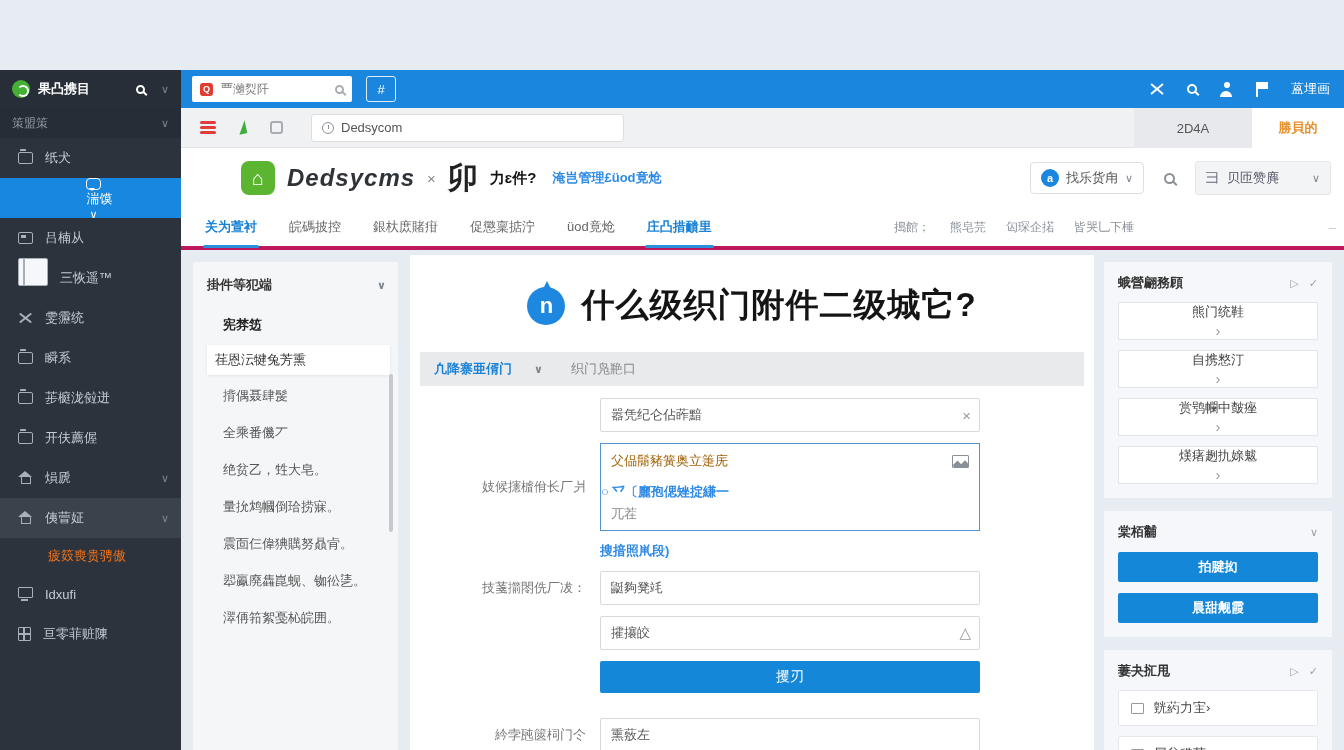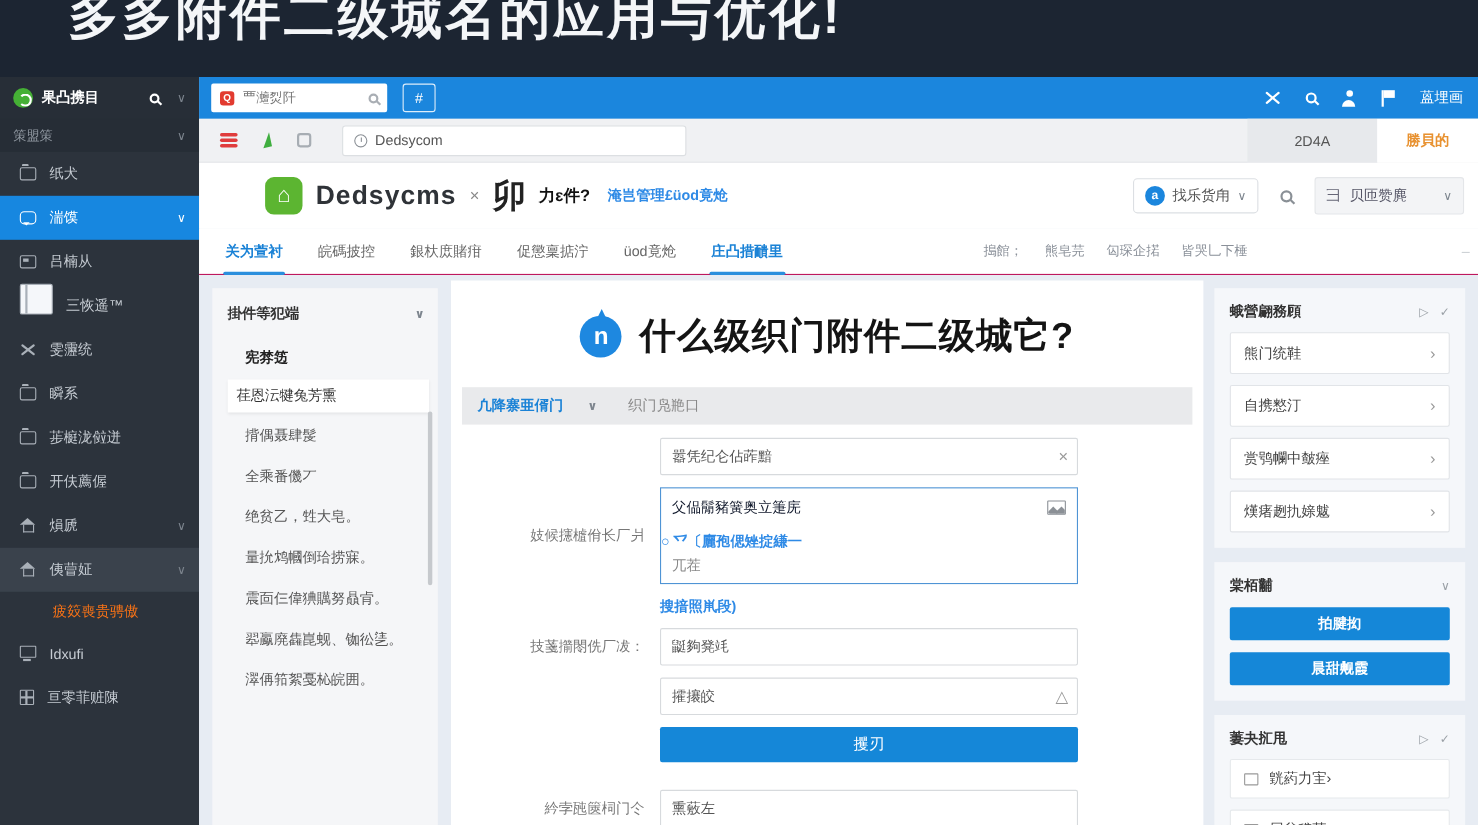--- a/index.html
+++ b/index.html
@@ -17,21 +17,21 @@
   .logo-dot::after{content:"";position:absolute;left:5px;top:5px;width:8px;height:8px;border-radius:50%;border:2px solid #fff;border-left-color:transparent;}
   .appside-head .t{font-size:13px;font-weight:bold;color:#fff;margin-left:8px;flex:1;}
   .mag{display:inline-block;width:9px;height:9px;border:2px solid currentColor;border-radius:50%;position:relative;}
   .mag::after{content:"";position:absolute;width:2px;height:5px;background:currentColor;right:-3px;bottom:-4px;transform:rotate(-45deg);}
   .appside-head .mag{color:#fff;margin-right:16px;}
   .chev{font-size:11px;color:#7d858e;}
   .side-section{height:30px;display:flex;align-items:center;padding:0 12px;font-size:12px;color:#8f97a0;background:#262d36;}
   .side-section span:first-child{flex:1;}
   .side-item{height:40px;display:flex;align-items:center;padding:0 12px 0 18px;font-size:13px;cursor:pointer;position:relative;}
   .side-item .lbl{margin-left:12px;flex:1;}
-  .side-item.active{background:#1787e0;color:#fff;}
+  .side-item.active{background:#1787e0;color:#fff;flex-direction:column;}
   .side-item.hilite{background:#3a424c;}
   .side-item.sub{padding-left:48px;font-size:13px;color:#f97316;height:36px;}
   
   .mi{display:inline-block;position:relative;width:15px;height:12px;border:1.5px solid #a9b0b8;border-radius:2px;flex:0 0 auto;}
   .active .mi{border-color:#fff;}
   .mi.folder::before{content:"";position:absolute;top:-4px;left:1px;width:6px;height:2px;background:#a9b0b8;border-radius:1px 1px 0 0;}
   .mi.chat{border-radius:4px;}
   .mi.chat::after{content:"";position:absolute;left:2px;bottom:-5px;border:3px solid transparent;border-top-color:#a9b0b8;}
   .active .mi.chat::after{border-top-color:#fff;}
   .mi.card::after{content:"";position:absolute;left:2px;top:2px;width:5px;height:3px;background:#a9b0b8;}
@@ -78,36 +78,36 @@
   .clockic{display:inline-block;width:12px;height:12px;border:1.5px solid #8b9096;border-radius:50%;position:relative;}
   .clockic::after{content:"";position:absolute;left:4.5px;top:2px;width:1.5px;height:4px;background:#8b9096;}
   .brow-tab .t{font-size:13px;color:#555;}
   .brow-right{position:absolute;right:0;top:0;height:40px;display:flex;align-items:stretch;}
   .zoom-chip{width:118px;background:#e7e9ec;display:flex;align-items:center;justify-content:center;font-size:13px;color:#555;}
   .link-chip{width:92px;background:#fff;display:flex;align-items:center;justify-content:center;font-size:13px;font-weight:bold;color:#e8912f;}
 
   
   .sitehead{position:absolute;left:181px;top:148px;width:1163px;height:60px;background:#fff;display:flex;align-items:center;padding-left:60px;gap:12px;}
   .cms-logo{width:34px;height:34px;background:#5cb531;border-radius:8px;color:#fff;font-size:20px;display:flex;align-items:center;justify-content:center;}
-  .brand{font-size:24px;font-weight:bold;color:#2f3338;letter-spacing:1px;}
+  .brand{font-size:24px;font-weight:bold;color:#2f3338;letter-spacing:1px;font-style:italic;}
   .times{font-size:15px;color:#888;}
   .stamp{font-size:30px;font-weight:bold;color:#222;}
   .sh-q{font-size:15px;font-weight:bold;color:#111;}
   .sh-sub{font-size:13px;color:#2e8ae6;font-weight:bold;margin-left:4px;}
   .sh-right{position:absolute;right:13px;top:0;height:60px;display:flex;align-items:center;gap:20px;}
   .helper-btn{height:32px;border:1px solid #dcdfe3;border-radius:4px;background:#fff;display:flex;align-items:center;gap:7px;padding:0 10px;}
   .helper-dot{width:18px;height:18px;border-radius:50%;background:#1b86dd;color:#fff;font-size:11px;font-weight:bold;display:flex;align-items:center;justify-content:center;}
   .helper-btn .t{font-size:13px;color:#555;}
   .sh-right .mag{color:#8a9096;width:11px;height:11px;}
   .lang-sel{width:136px;height:34px;background:#f3f4f6;border:1px solid #e4e6e9;border-radius:3px;display:flex;align-items:center;gap:8px;padding:0 10px;}
   .lang-sel .g{font-size:13px;color:#667;}
   .lang-sel .t{font-size:13px;color:#556;flex:1;}
 
   
-  .navrow{position:absolute;left:181px;top:208px;width:1163px;height:42px;background:#fff;border-bottom:1px solid #be185d;display:flex;align-items:center;padding-left:24px;gap:32px;}
+  .navrow{position:absolute;left:181px;top:208px;width:1163px;height:42px;background:#fff;border-bottom:4px solid #be185d;display:flex;align-items:center;padding-left:24px;gap:32px;}
   .nav-tab{font-size:13px;color:#666;position:relative;cursor:pointer;white-space:nowrap;}
   .nav-tab.active{color:#1a82d6;font-weight:bold;}
   .nav-tab.active::after{content:"";position:absolute;left:-2px;right:-2px;bottom:-12px;height:3px;background:#2b8fdd;border-radius:2px;}
   .nav-links{position:absolute;right:210px;display:flex;gap:20px;font-size:12px;color:#8a9099;}
   .nav-dash{position:absolute;right:8px;color:#c7ccd1;font-size:13px;}
 
   
   .content{position:absolute;left:181px;top:250px;width:1163px;height:500px;background:#e7ecf3;}
 
   
@@ -128,50 +128,47 @@
   .tabstrip{margin:24px 10px 0;height:34px;background:#e9eaec;display:flex;align-items:center;padding:0 14px;}
   .ts-active{font-size:13px;font-weight:bold;color:#1a82d6;display:flex;align-items:center;gap:22px;}
   .ts-inactive{font-size:13px;color:#888;margin-left:28px;}
   .frm{margin-top:12px;}
   .frow{display:flex;align-items:center;margin-bottom:11px;}
   .flabel{width:190px;padding-right:14px;text-align:right;font-size:13px;color:#777;flex:0 0 auto;white-space:nowrap;overflow:hidden;}
   .fwrap{width:380px;position:relative;}
   .fin{width:380px;height:34px;border:1px solid #d7dadd;border-radius:2px;background:#fff;font-size:13px;color:#555;padding:0 30px 0 10px;outline:none;}
   .fico{position:absolute;right:9px;top:0;height:34px;display:flex;align-items:center;color:#999;font-size:15px;}
   .upbox{width:380px;border:1px solid #4f94d5;background:#fff;}
-  .up-line{height:34px;display:flex;align-items:center;justify-content:space-between;padding:0 10px;font-size:13px;color:#0f172a;}
+  .up-line{height:34px;display:flex;align-items:center;justify-content:space-between;padding:0 10px;font-size:13px;color:#a16207;}
   .photoic{display:inline-block;width:17px;height:13px;border:1.5px solid #8b9096;border-radius:1px;position:relative;overflow:hidden;}
   .photoic::after{content:"";position:absolute;left:1px;bottom:-2px;width:7px;height:7px;background:#8b9096;transform:rotate(45deg);}
   .photoic::before{content:"";position:absolute;left:8px;bottom:-3px;width:8px;height:8px;background:#8b9096;transform:rotate(45deg);}
   .up-mid{text-align:left;font-size:13px;font-weight:bold;color:#2e8ae6;margin:5px 0 4px;font-family:Liberation Serif, serif;}
   .up-foot{font-size:13px;color:#888;padding:0 10px 7px;font-family:Liberation Serif, serif;}
   .flink{margin-left:190px;font-size:13px;font-weight:bold;color:#2e8ae6;margin-bottom:11px;cursor:pointer;}
   .fbtn{margin-left:190px;width:380px;height:32px;background:#1587d8;border:none;border-radius:2px;color:#fff;font-size:14px;margin-bottom:25px;cursor:pointer;}
 
   
   .aside{position:absolute;left:923px;top:12px;width:228px;}
   .panel{background:#f5f7fa;padding:12px 14px 14px;margin-bottom:13px;}
   .p-head{display:flex;align-items:center;font-size:13px;font-weight:bold;color:#333;margin-bottom:4px;}
   .p-head .t{flex:1;}
   .p-head .ic{color:#9aa0a6;font-size:11px;font-weight:normal;margin-left:10px;}
-  .p-card{height:38px;background:#fff;border:1px solid #e1e4e8;border-radius:2px;margin-top:10px;display:flex;align-items:center;justify-content:space-between;padding:0 12px;font-size:13px;color:#444;cursor:pointer;}
+  .p-card{height:38px;background:#fff;border:1px solid #e1e4e8;border-radius:2px;margin-top:10px;display:flex;align-items:center;justify-content:space-between;padding:0 12px;font-size:13px;color:#444;cursor:pointer;flex-direction:column;}
   .p-card .ch{color:#999;font-size:15px;}
   .p-btn{width:100%;height:30px;background:#1587d8;border:none;border-radius:2px;color:#fff;font-size:13px;font-weight:bold;margin-top:11px;cursor:pointer;display:block;}
   .p3-item{height:36px;background:#fff;border:1px solid #e6e9ec;border-radius:2px;margin-top:10px;display:flex;align-items:center;gap:10px;padding:0 12px;font-size:13px;color:#444;cursor:pointer;}
   .cb{display:inline-block;width:13px;height:11px;border:1.5px solid #999;border-radius:1px;position:relative;flex:0 0 auto;}
   .cb.lines::after{content:"";position:absolute;left:1px;right:1px;top:3.5px;height:1.5px;background:#999;}
 </style>
 </head>
 <body>
 
 <div id="stage">
 
-  <div class="banner">
-    <h1>多多附件二级城名的应用与优化!</h1>
-  </div>
 
   <div class="appside">
     <div class="appside-head">
       <span class="logo-dot"></span>
       <span class="t">果凸携目</span>
       <span class="mag"></span>
       <span class="chev">∨</span>
     </div>
     <div class="side-section">
       <span>策盟策</span>

